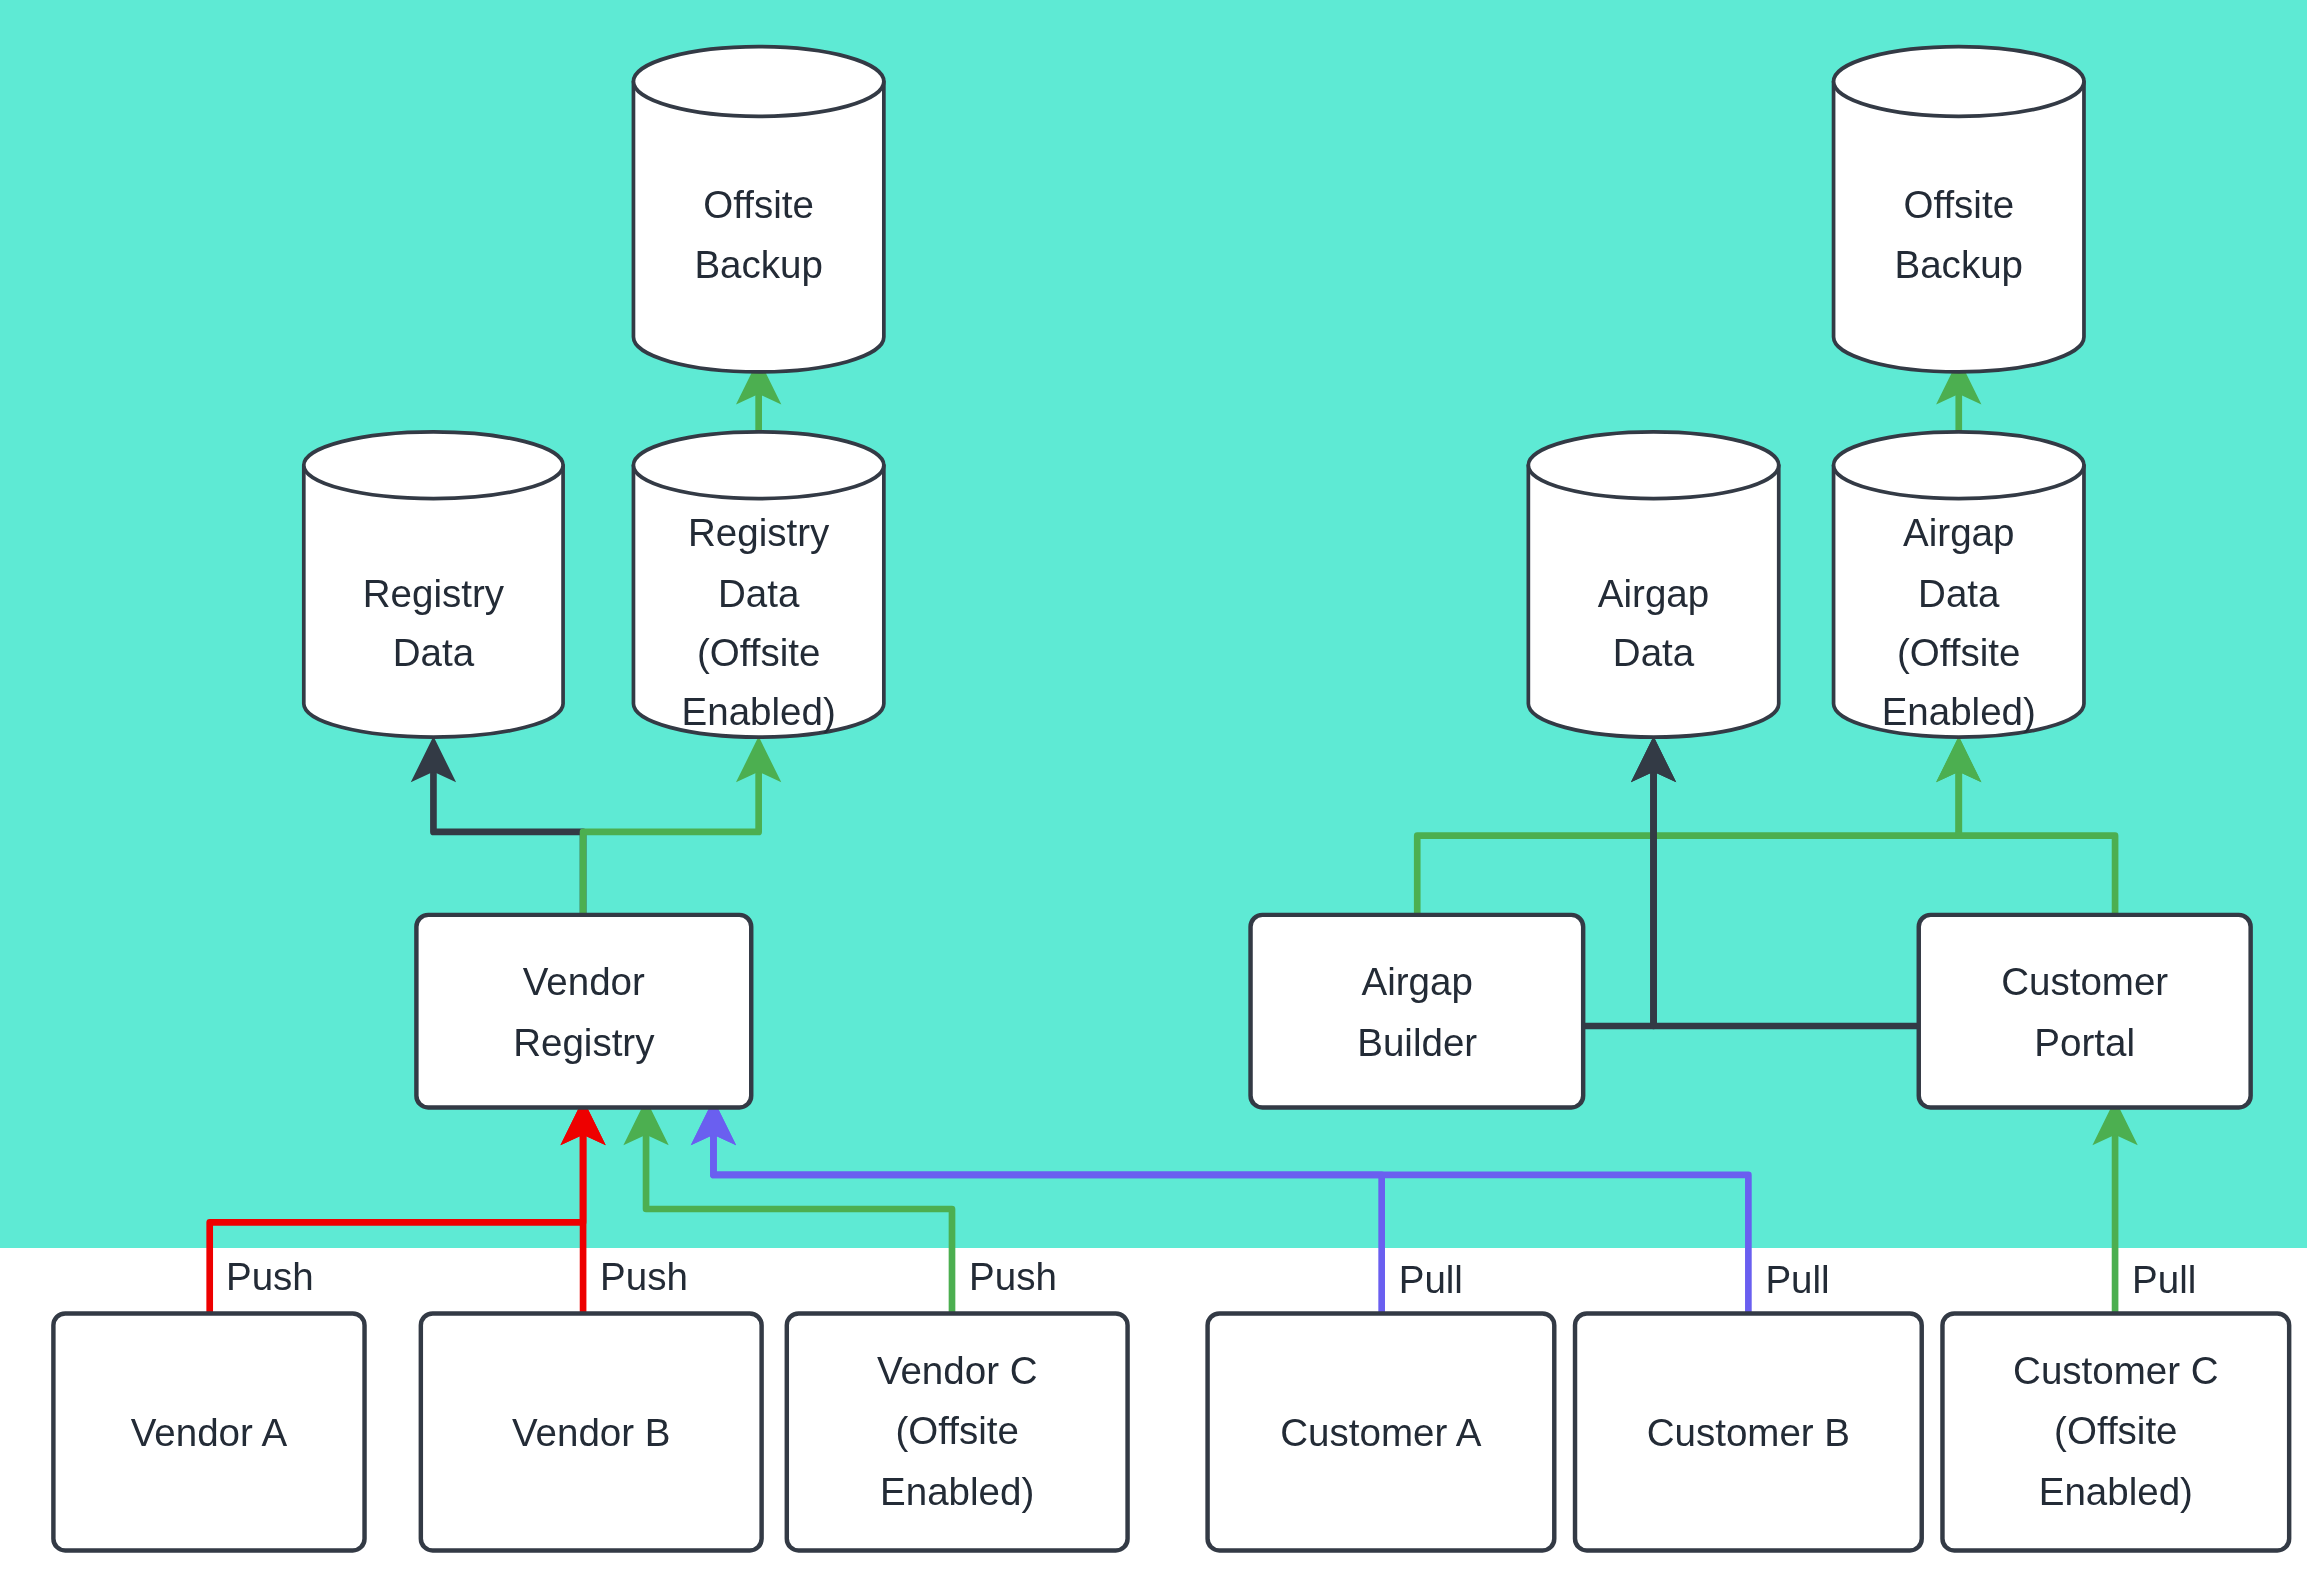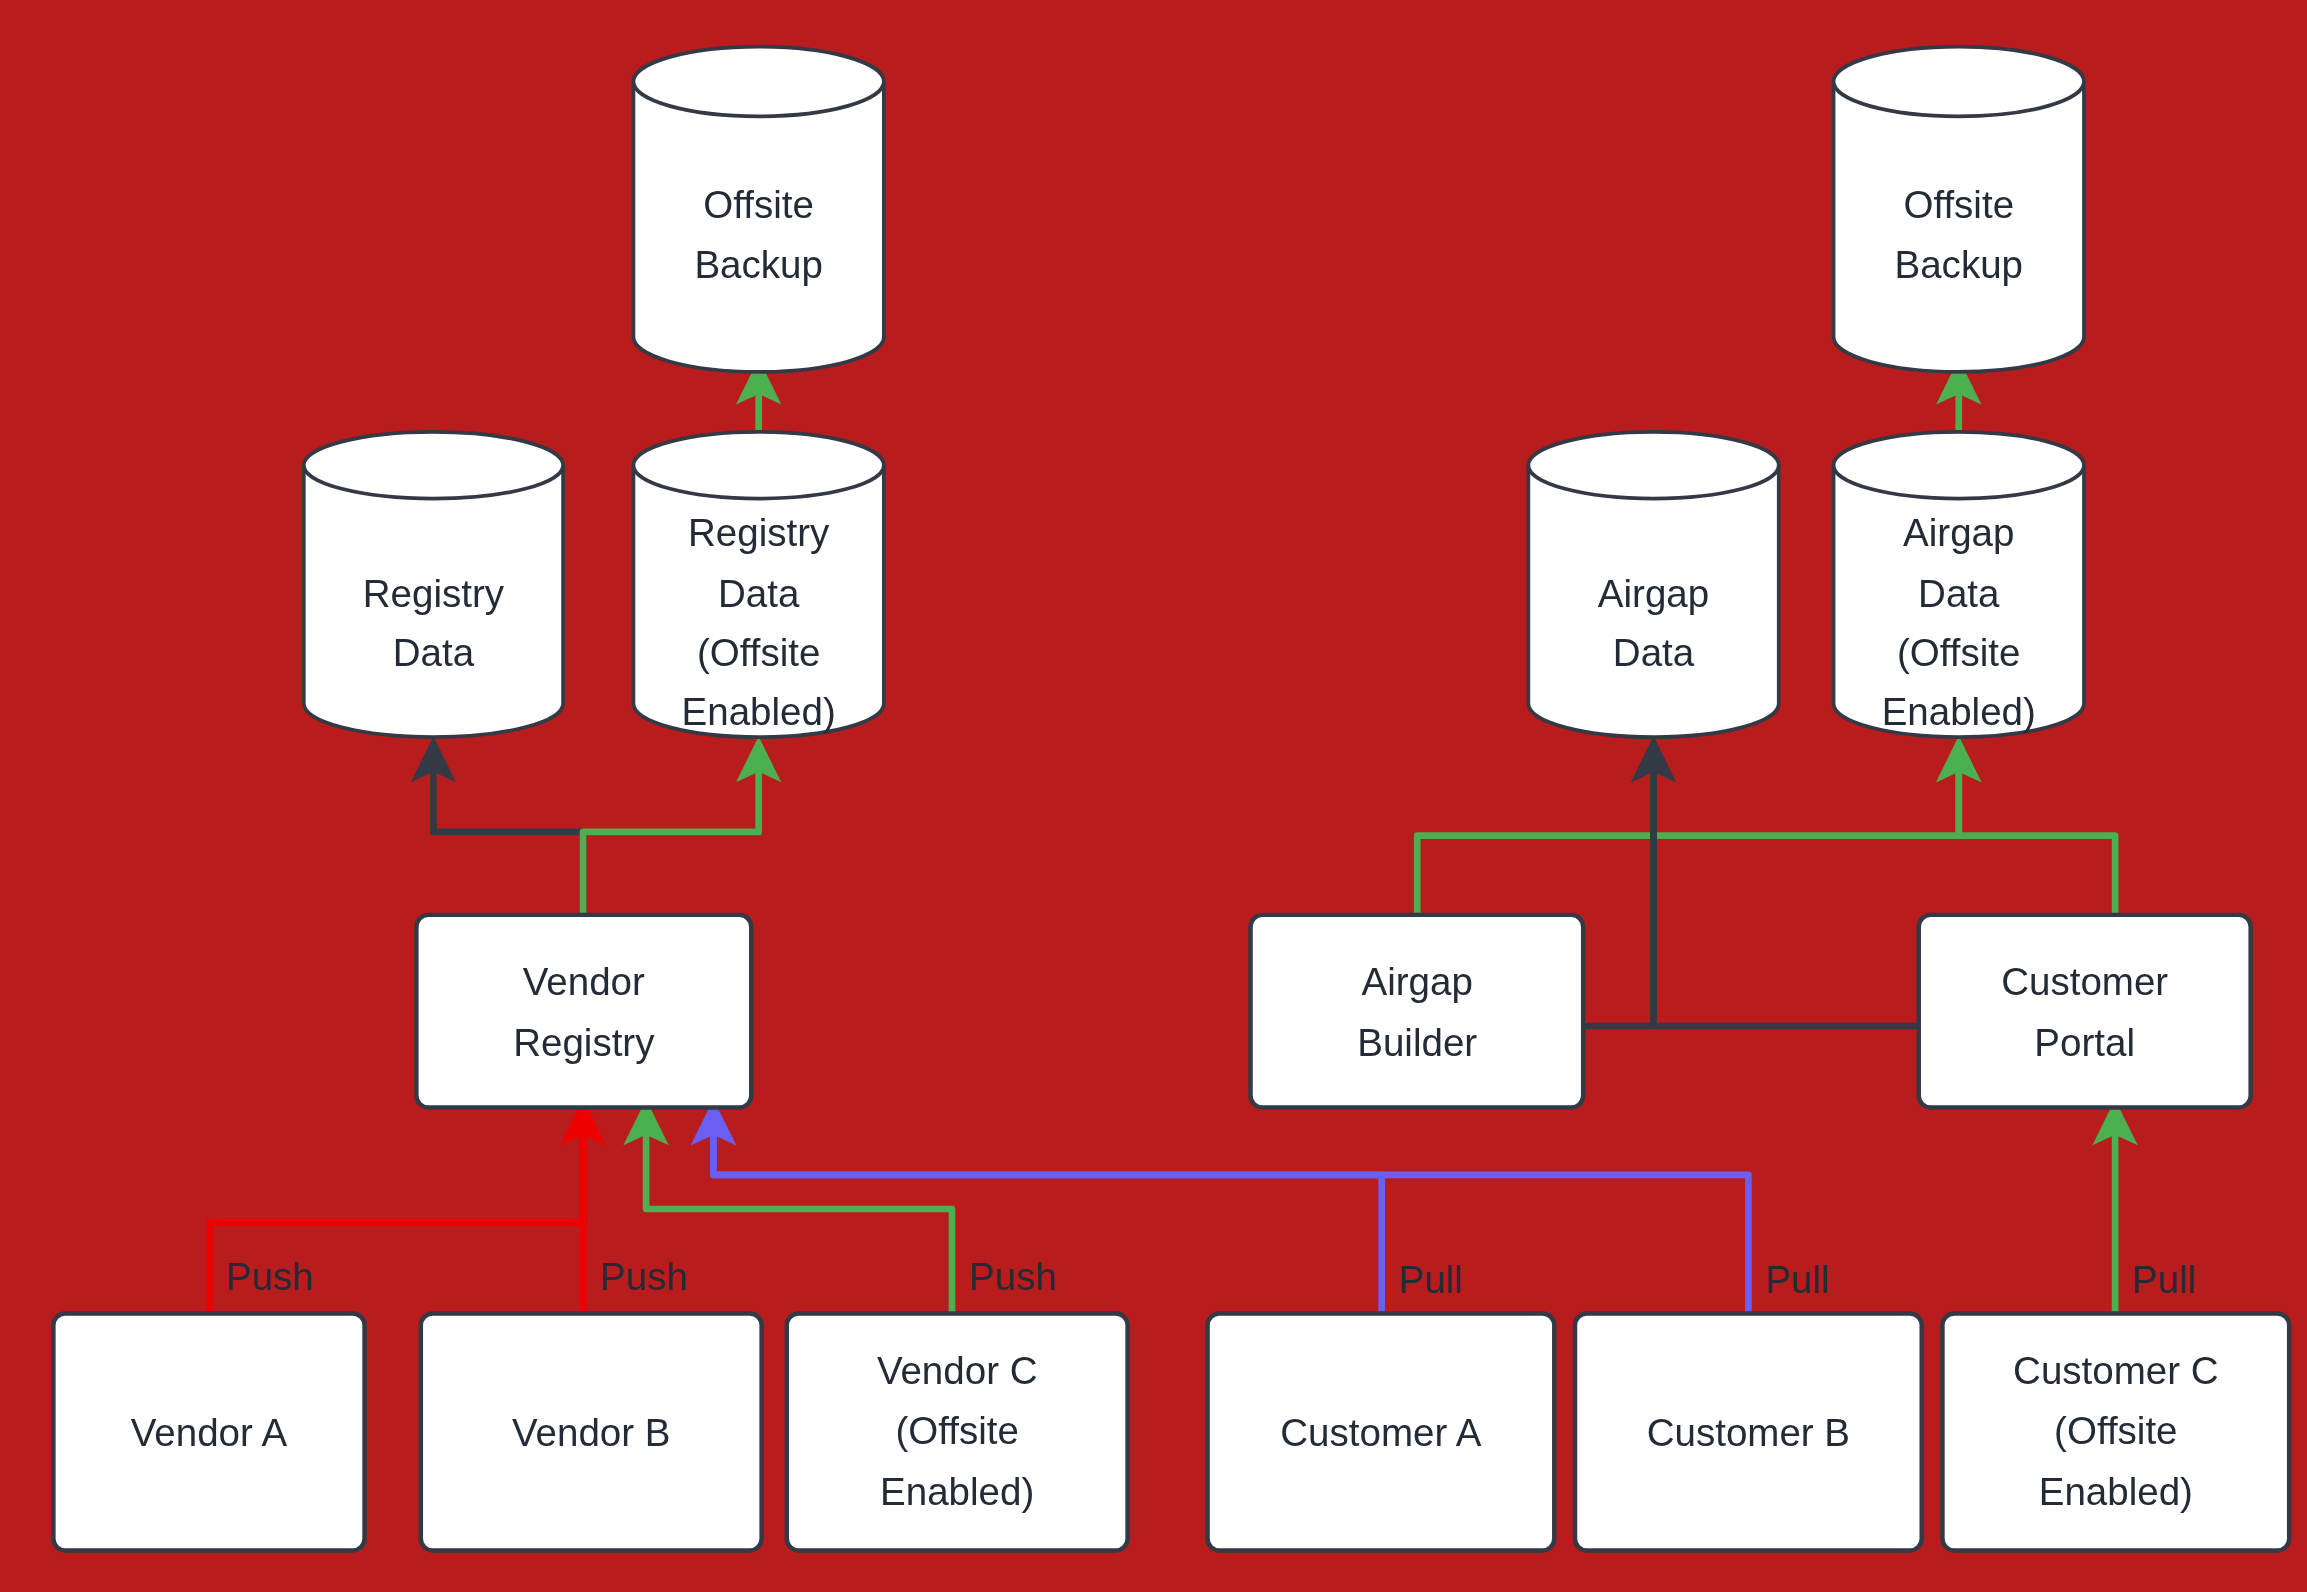--- a/index.html
+++ b/index.html
@@ -9,22 +9,22 @@
   }
   body {
     width: 2307px;
     height: 1592px;
     font-family: "Liberation Sans", sans-serif;
     overflow: hidden;
   }
   #diagram-root {
     position: relative;
     width: 2307px;
-    height: 1592px;
-    background: #b91c1c;
+    height: 1248px;
+    background: #5eead4;
   }
   svg.diagram-canvas {
     display: block;
     width: 2307px;
     height: 1592px;
   }
   .node-shape {
     fill: #ffffff;
     stroke: #333a45;
     stroke-width: 6;

